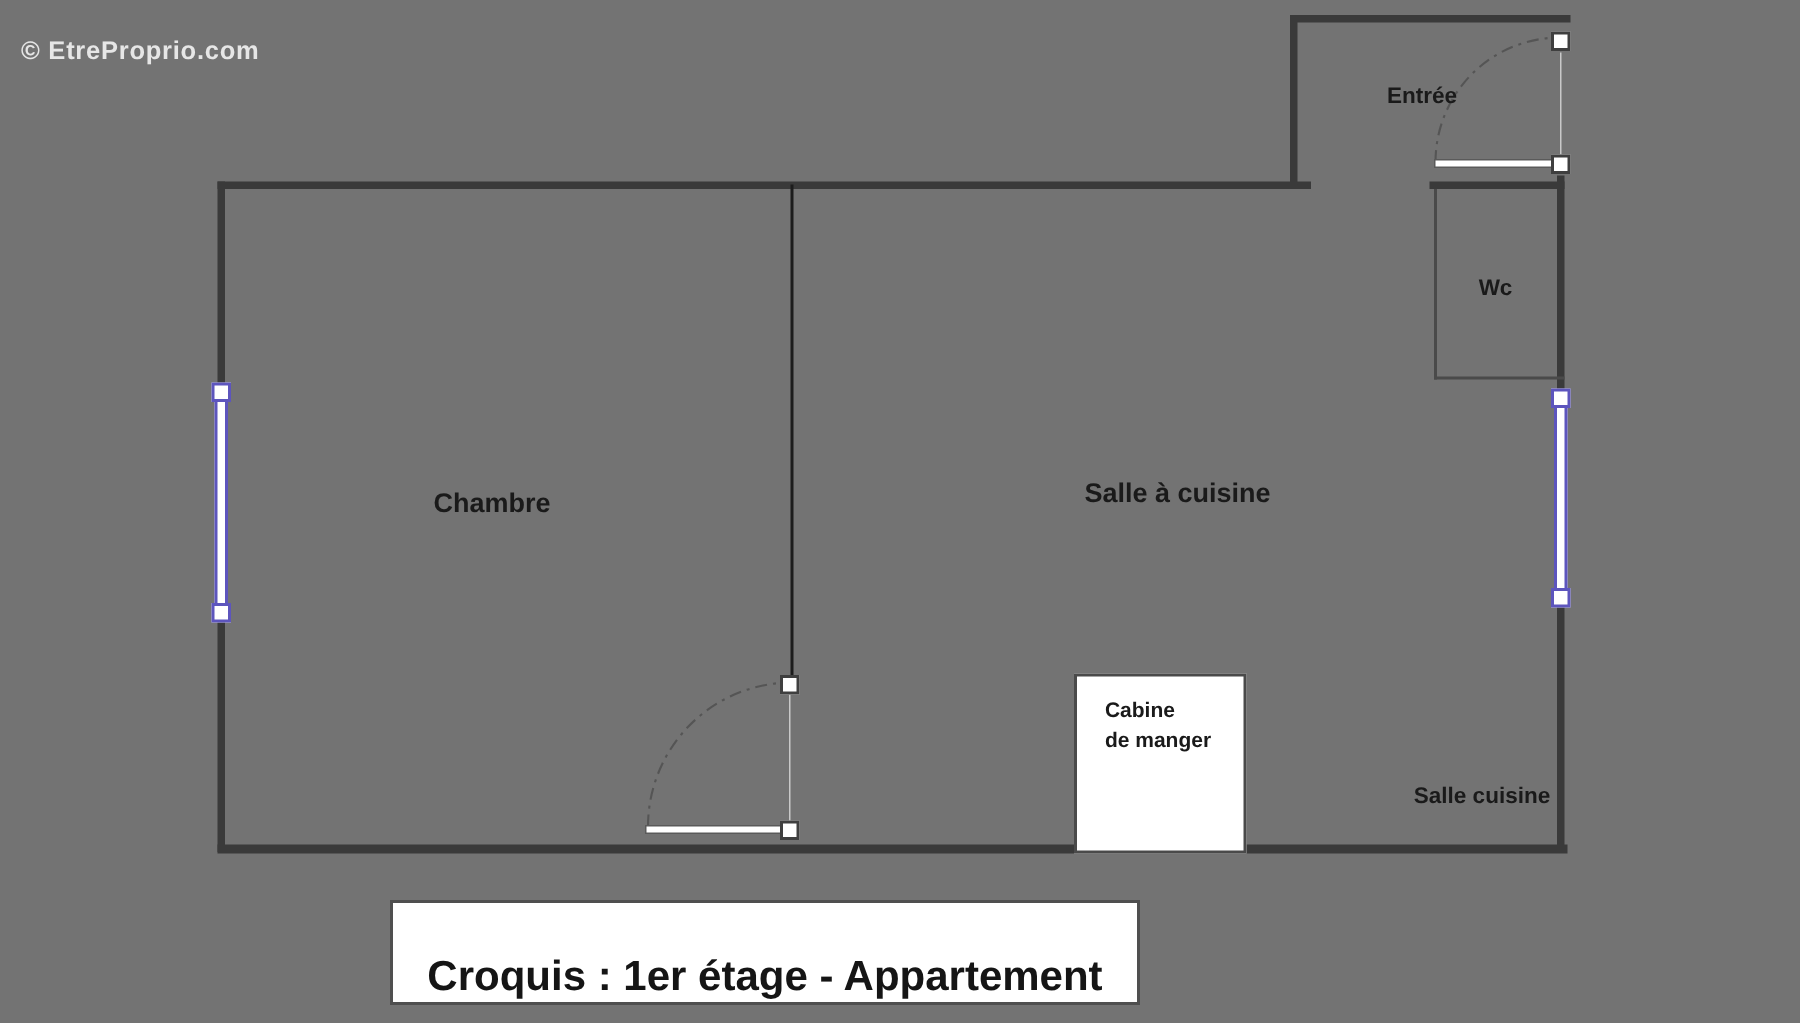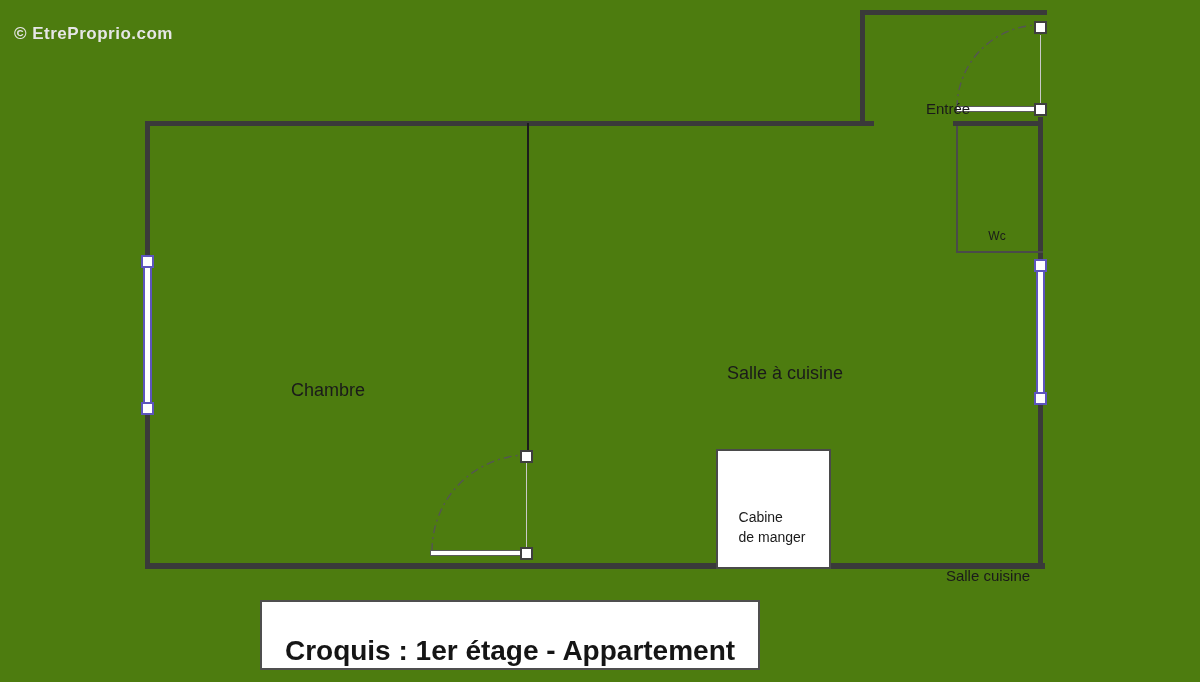--- a/index.html
+++ b/index.html
@@ -4,21 +4,21 @@
 <style>
   :root{
     --wall:#3a3a3a;
     --thinwall:#4a4a4a;
     --window:#5d55bd;
     --text:#1a1a1a;
     --watermark:#e6e6e6;
   }
   html,body{margin:0;padding:0;background:#fff;}
   .stage{
-    position:relative;width:1200px;height:682px;background:#4d7c0f;overflow:hidden;
+    position:relative;width:1200px;height:682px;background:#737373;overflow:hidden;
     font-family:"Liberation Sans", sans-serif;
   }
   .wall{position:absolute;background:var(--wall);}
   .thinline{position:absolute;background:#c9c9c9;}
 
   
   #wall-top{left:145px;top:121px;width:729px;height:5px;}
   #wall-left{left:145px;top:121px;width:5px;height:447px;}
   #wall-bottom{left:145px;top:563px;width:900px;height:6px;}
   #wall-right-upper{left:1038px;top:117px;width:5px;height:144px;}
@@ -55,25 +55,25 @@
 
   svg.arcs{position:absolute;left:0;top:0;pointer-events:none;}
 
   
   #wc-room-box{position:absolute;left:956px;top:126px;width:85px;height:125px;
     border-left:2px solid var(--thinwall);border-bottom:2px solid var(--thinwall);}
   #shower-box{position:absolute;left:716px;top:449px;width:111px;height:116px;
     border:2px solid var(--thinwall);background:#fff;}
 
   
-  .room-label{position:absolute;transform:translate(-50%,-50%);font-weight:normal;color:var(--text);white-space:nowrap;margin-top:44px;}
-  #label-chambre{left:328px;top:346px;font-size:18px;}
+  .room-label{position:absolute;transform:translate(-50%,-50%);font-weight:bold;color:var(--text);white-space:nowrap;}
+  #label-chambre{left:328px;top:336px;font-size:18px;}
   #label-salle{left:785px;top:329px;font-size:18px;}
   #label-entree{left:948px;top:64px;font-size:15px;}
-  #label-wc{left:997px;top:192px;font-size:12px;}
+  #label-wc{left:997px;top:192px;font-size:15px;}
   #label-cabine{left:772px;top:483px;font-size:14px;line-height:20px;}
   #label-coin{left:988px;top:531px;font-size:15px;}
 
   .watermark{position:absolute;left:14px;top:24px;font-size:17px;font-weight:bold;
     color:var(--watermark);letter-spacing:.5px;}
 
   .title-box{position:absolute;left:260px;top:600px;width:496px;height:66px;
     border:2px solid #4f4f4f;background:#fff;display:flex;align-items:center;justify-content:center;}
   .title-text{font-size:28px;font-weight:bold;color:#151515;white-space:nowrap;margin-top:32px;}
 </style>

